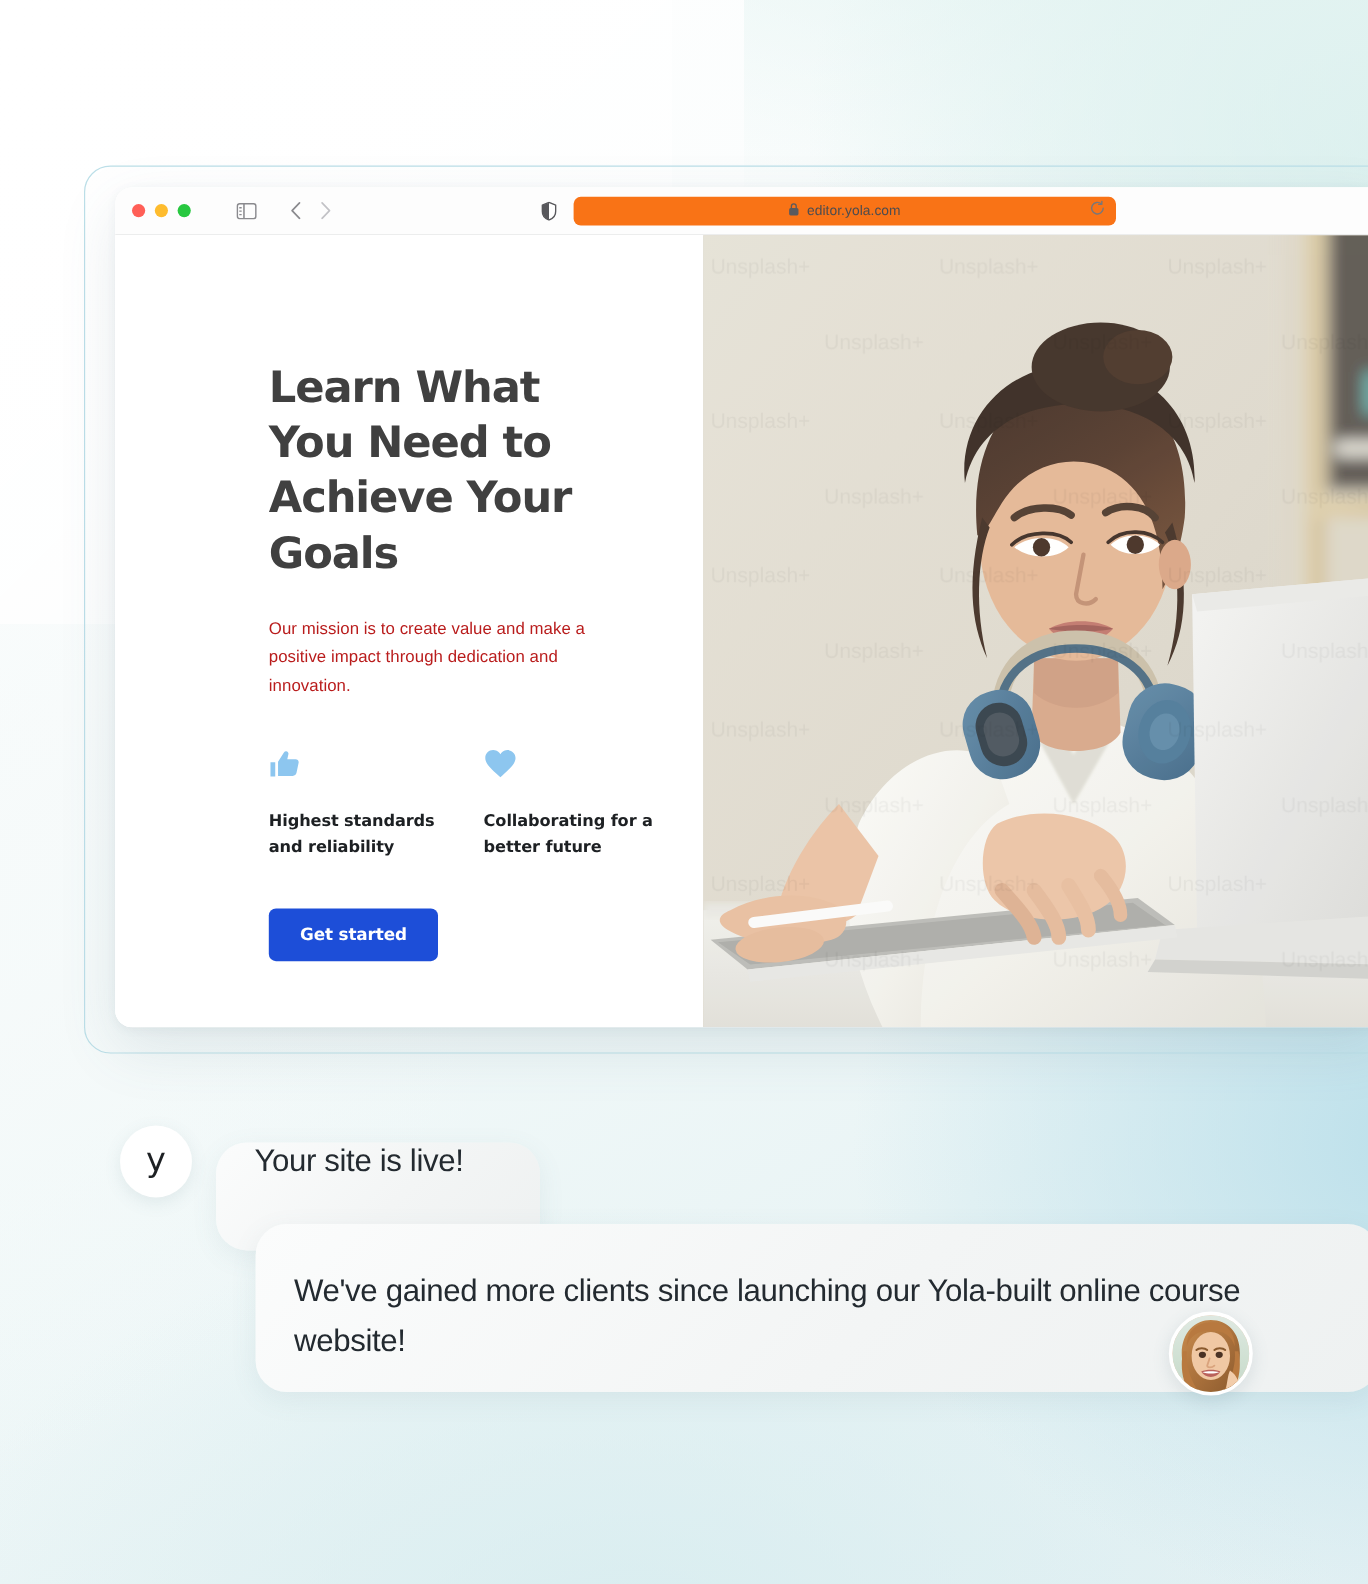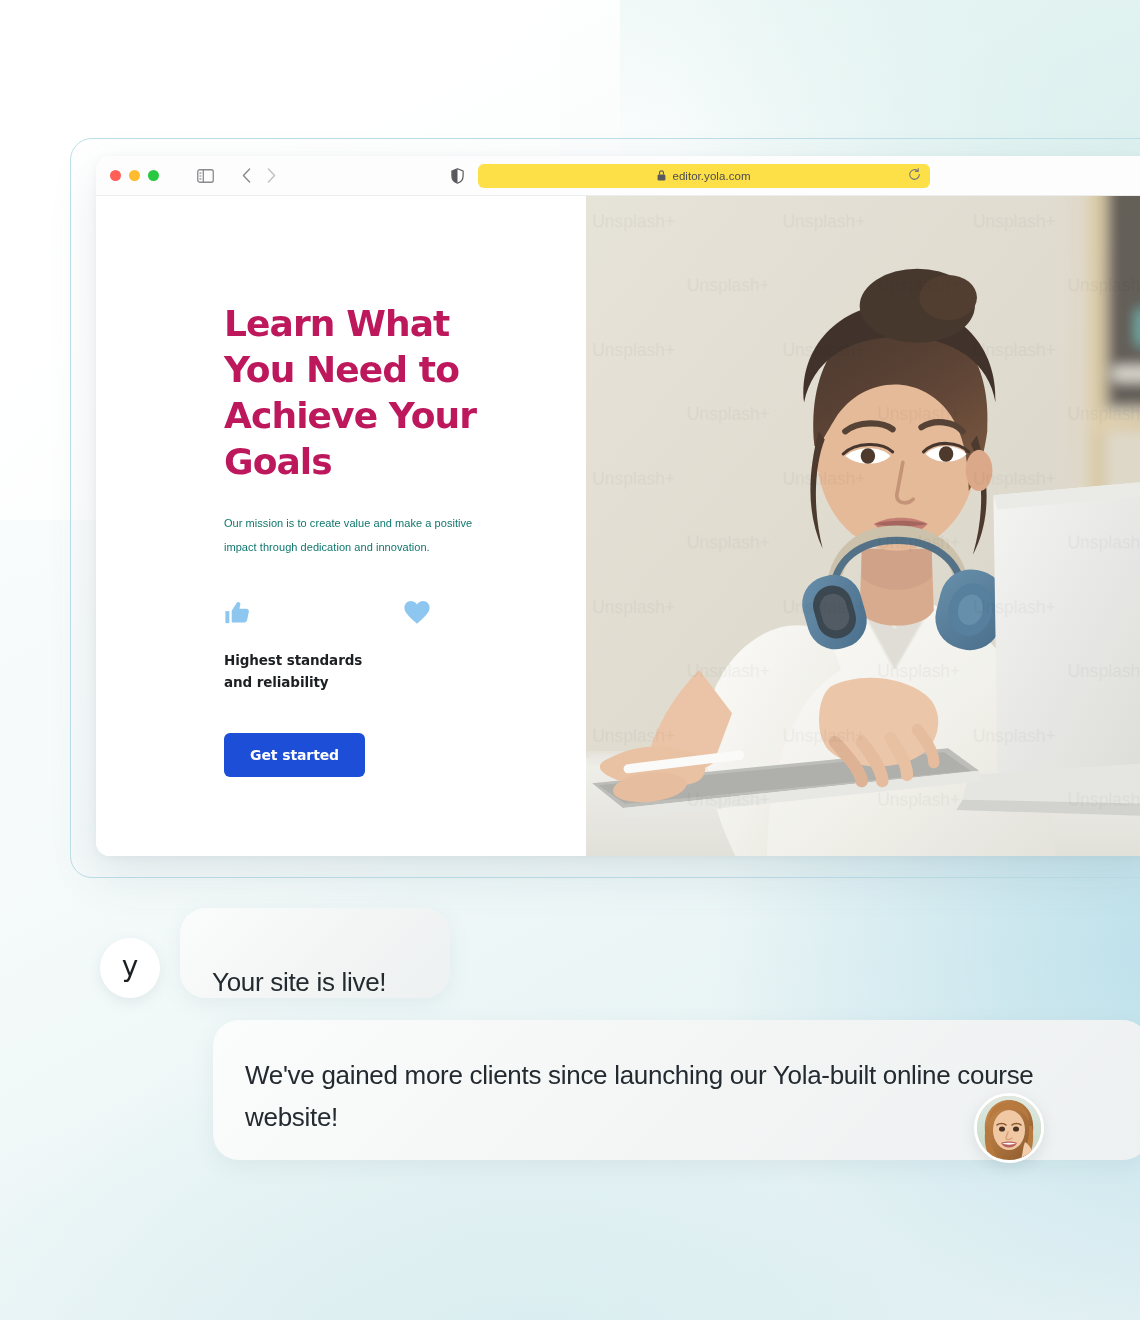--- a/index.html
+++ b/index.html
@@ -74,21 +74,21 @@
 
   .tb-icon { color:#8a8a8e; display:flex; align-items:center; justify-content:center; }
   #sidebar-toggle { margin-left:38px; }
   #nav-back    { margin-left:28px; }
   #nav-forward { margin-left:16px; color:#c2c2c6; }
   #shield-btn  { margin-left:175px; color:#58585c; }
 
   #url-bar {
     margin-left:14px;
     width:452px; height:24px;
-    background:#fde047;
+    background:#f97316;
     border-radius:6px;
     display:flex; align-items:center;
     position:relative;
   }
   #url-center {
     flex:1;
     display:flex; align-items:center; justify-content:center; gap:6px;
   }
   #url-text {
     font-size:11.5px;
@@ -112,30 +112,30 @@
     padding:105px 0 0 128px;
     background:#ffffff;
   }
 
   #hero-heading {
     font-family:"DejaVu Sans", sans-serif;
     font-size:36px;
     line-height:46px;
     font-weight:700;
     letter-spacing:-0.9px;
-    color:#be185d;
+    color:#404040;
     width:300px;
   }
 
   #hero-paragraph {
     margin-top:26px;
     width:282px;
-    font-size:11px;
+    font-size:14px;
     line-height:24px;
-    color:#0f766e;
+    color:#b91c1c;
     letter-spacing:.05px;
   }
 
   #hero-features {
     margin-top:40px;
     display:flex;
     gap:16px;
   }
   .feature { width:163px; }
   .feature-icon { color:#8dc6ef; display:block; height:30px; }
@@ -195,23 +195,23 @@
 
   .chat-bubble {
     position:absolute;
     background: linear-gradient(135deg,#fbfcfc 0%, #f3f5f5 55%, #eef1f1 100%);
     border-radius:26px;
     box-shadow:0 6px 22px rgba(90,120,130,0.09);
     z-index:2;
   }
 
   #bubble-status {
-    left:180px; top:908px;
+    left:180px; top:952px;
     width:270px; height:90px;
-    display:flex; align-items:flex-end;
+    display:flex; align-items:flex-start;
     padding-left:32px;
   }
   #bubble-status-text {
     font-size:26px;
     color:#232a30;
     letter-spacing:-0.3px;
   }
 
   #bubble-testimonial {
     left:180px; top:1020px;
@@ -324,20 +324,21 @@
           </span>
           <div class="feature-label">Highest standards and reliability</div>
         </div>
 
         <div class="feature">
           <span class="feature-icon">
             <svg width="28" height="28" viewBox="0 0 24 24" fill="#8dc6ef">
               <path d="M12 21.2l-1.6-1.5C4.7 14.5 1.2 11.3 1.2 7.4 1.2 4.3 3.7 1.8 6.8 1.8c1.8 0 3.5.8 4.6 2.1l.6.8.6-.8c1.1-1.3 2.8-2.1 4.6-2.1 3.1 0 5.6 2.5 5.6 5.6 0 3.9-3.5 7.1-9.2 12.3L12 21.2z"></path>
             </svg>
           </span>
+          <div class="feature-label">Collaborating for a better future</div>
         </div>
 
       </div>
 
       <button id="get-started-button">Get started</button>
     </div>
 
     <div id="hero-image-col">
       <svg width="100%" height="100%" viewBox="0 0 554 660" preserveAspectRatio="xMidYMid slice">
         <defs>

